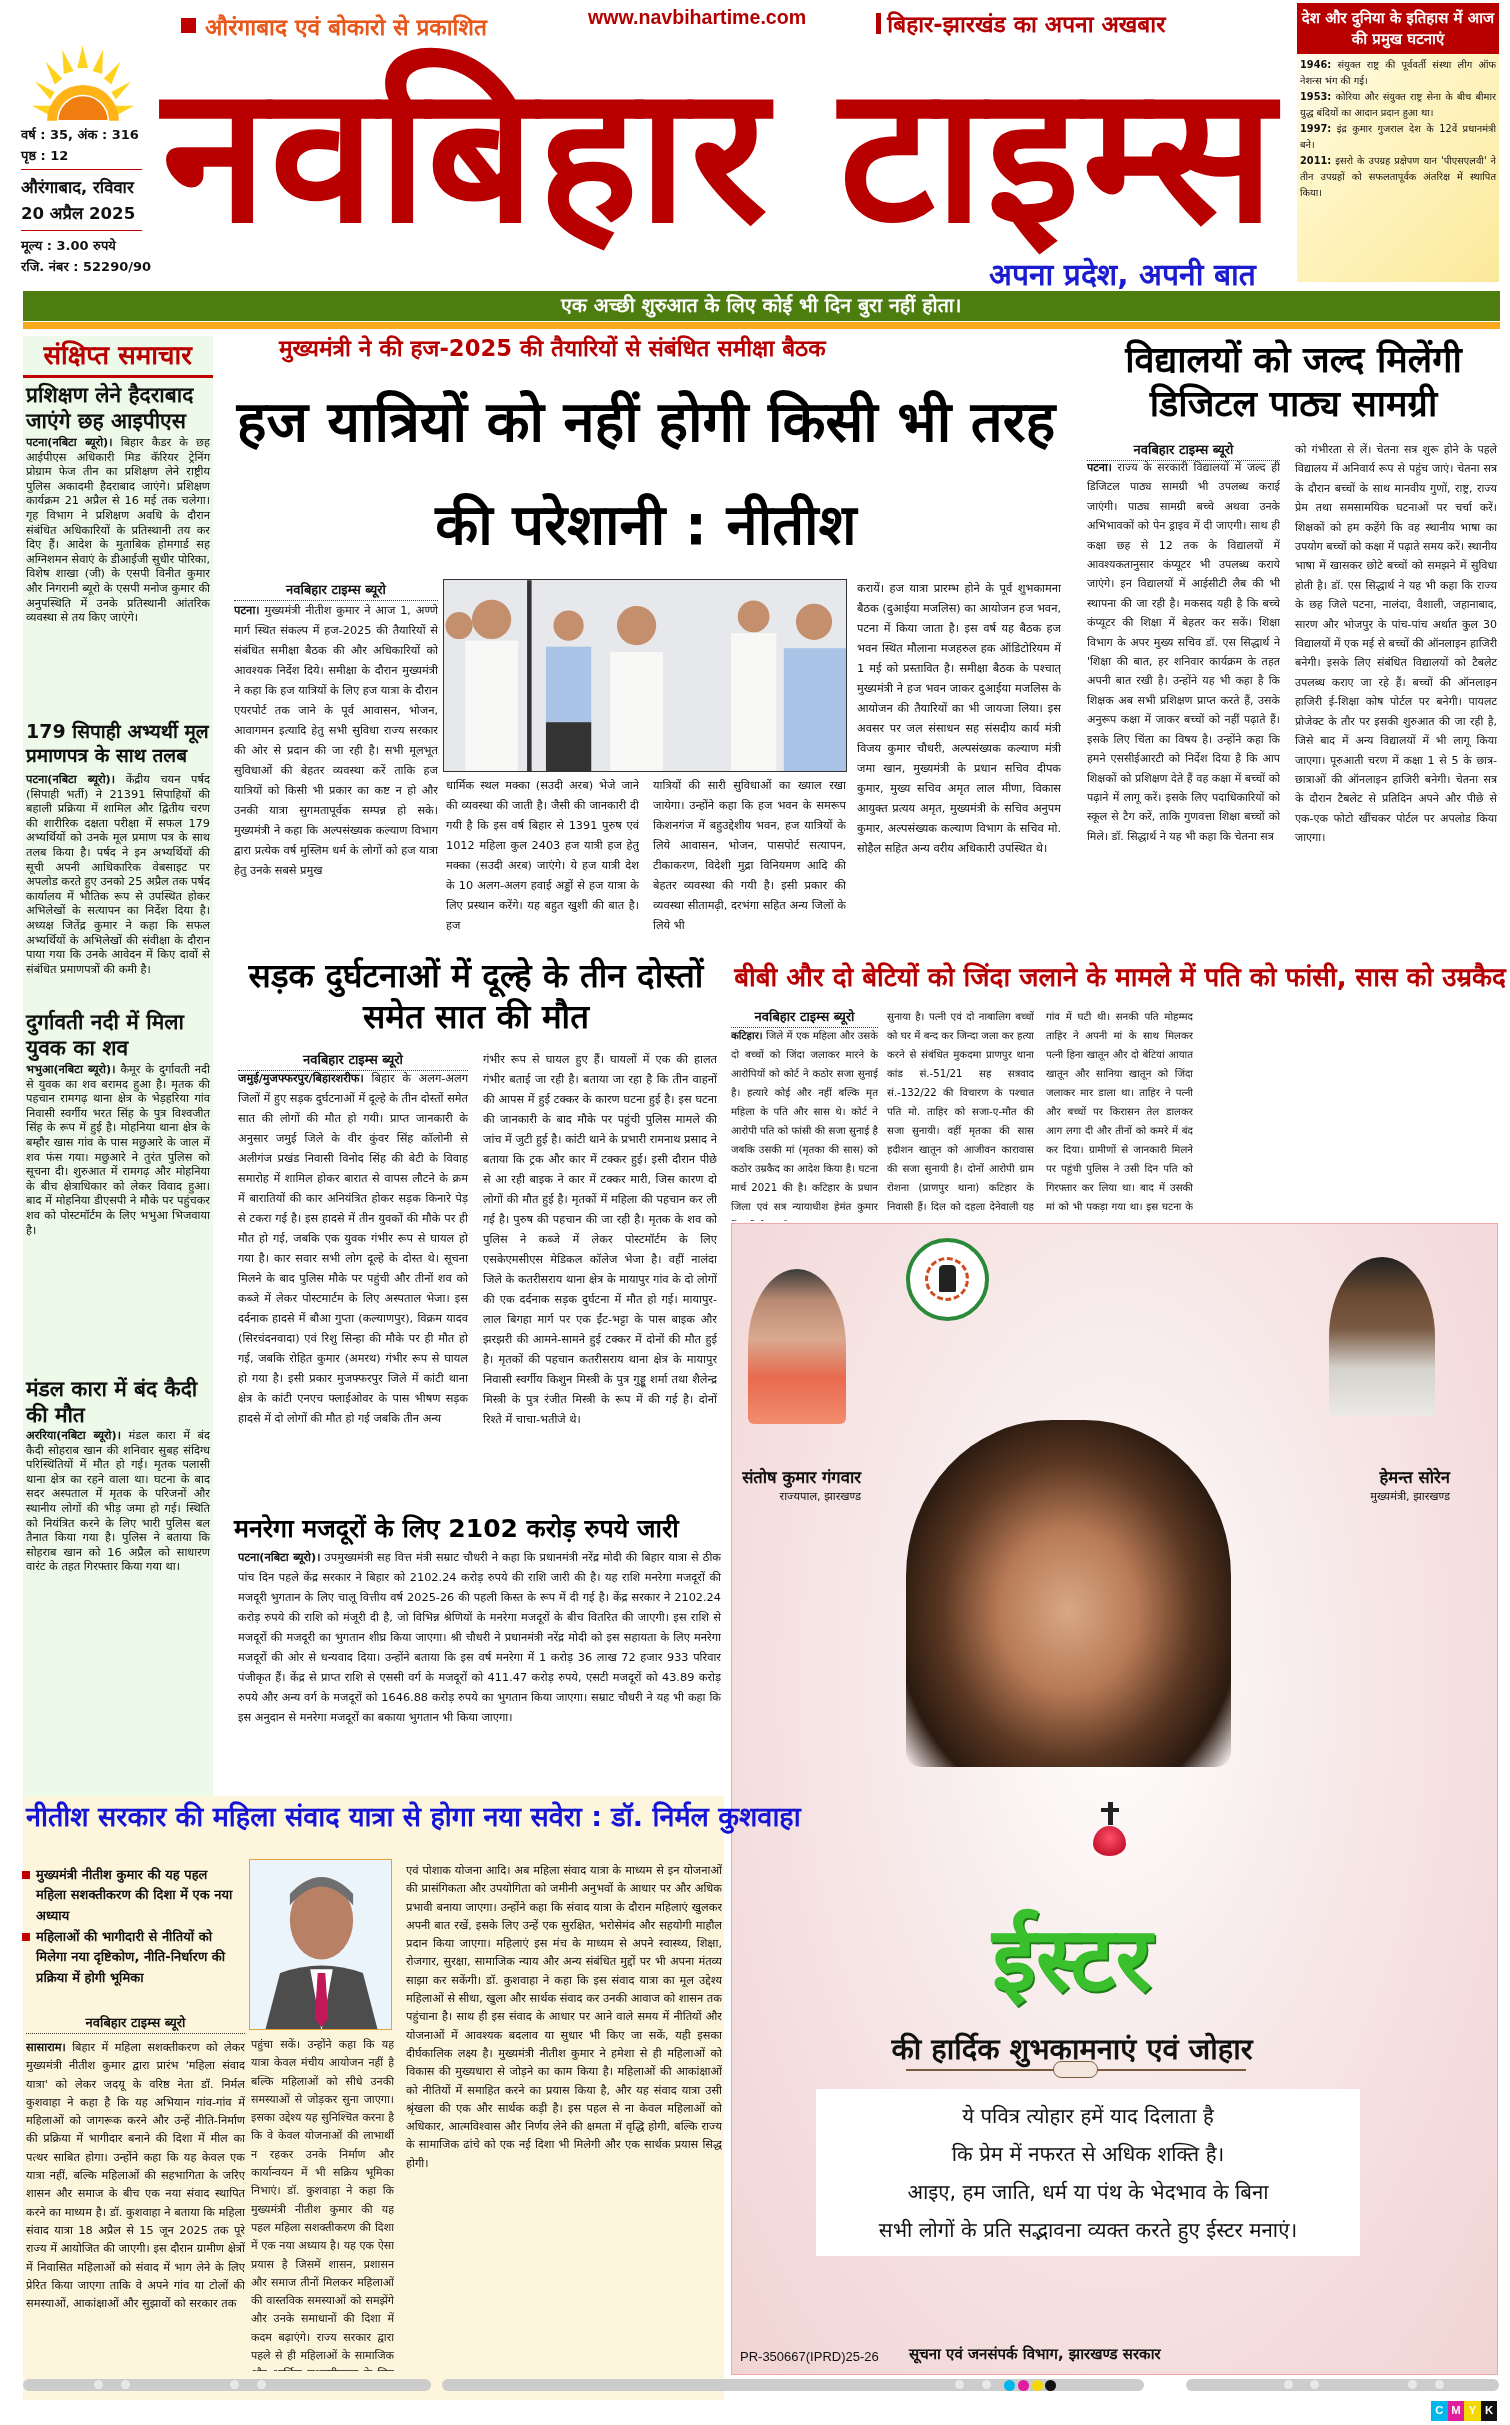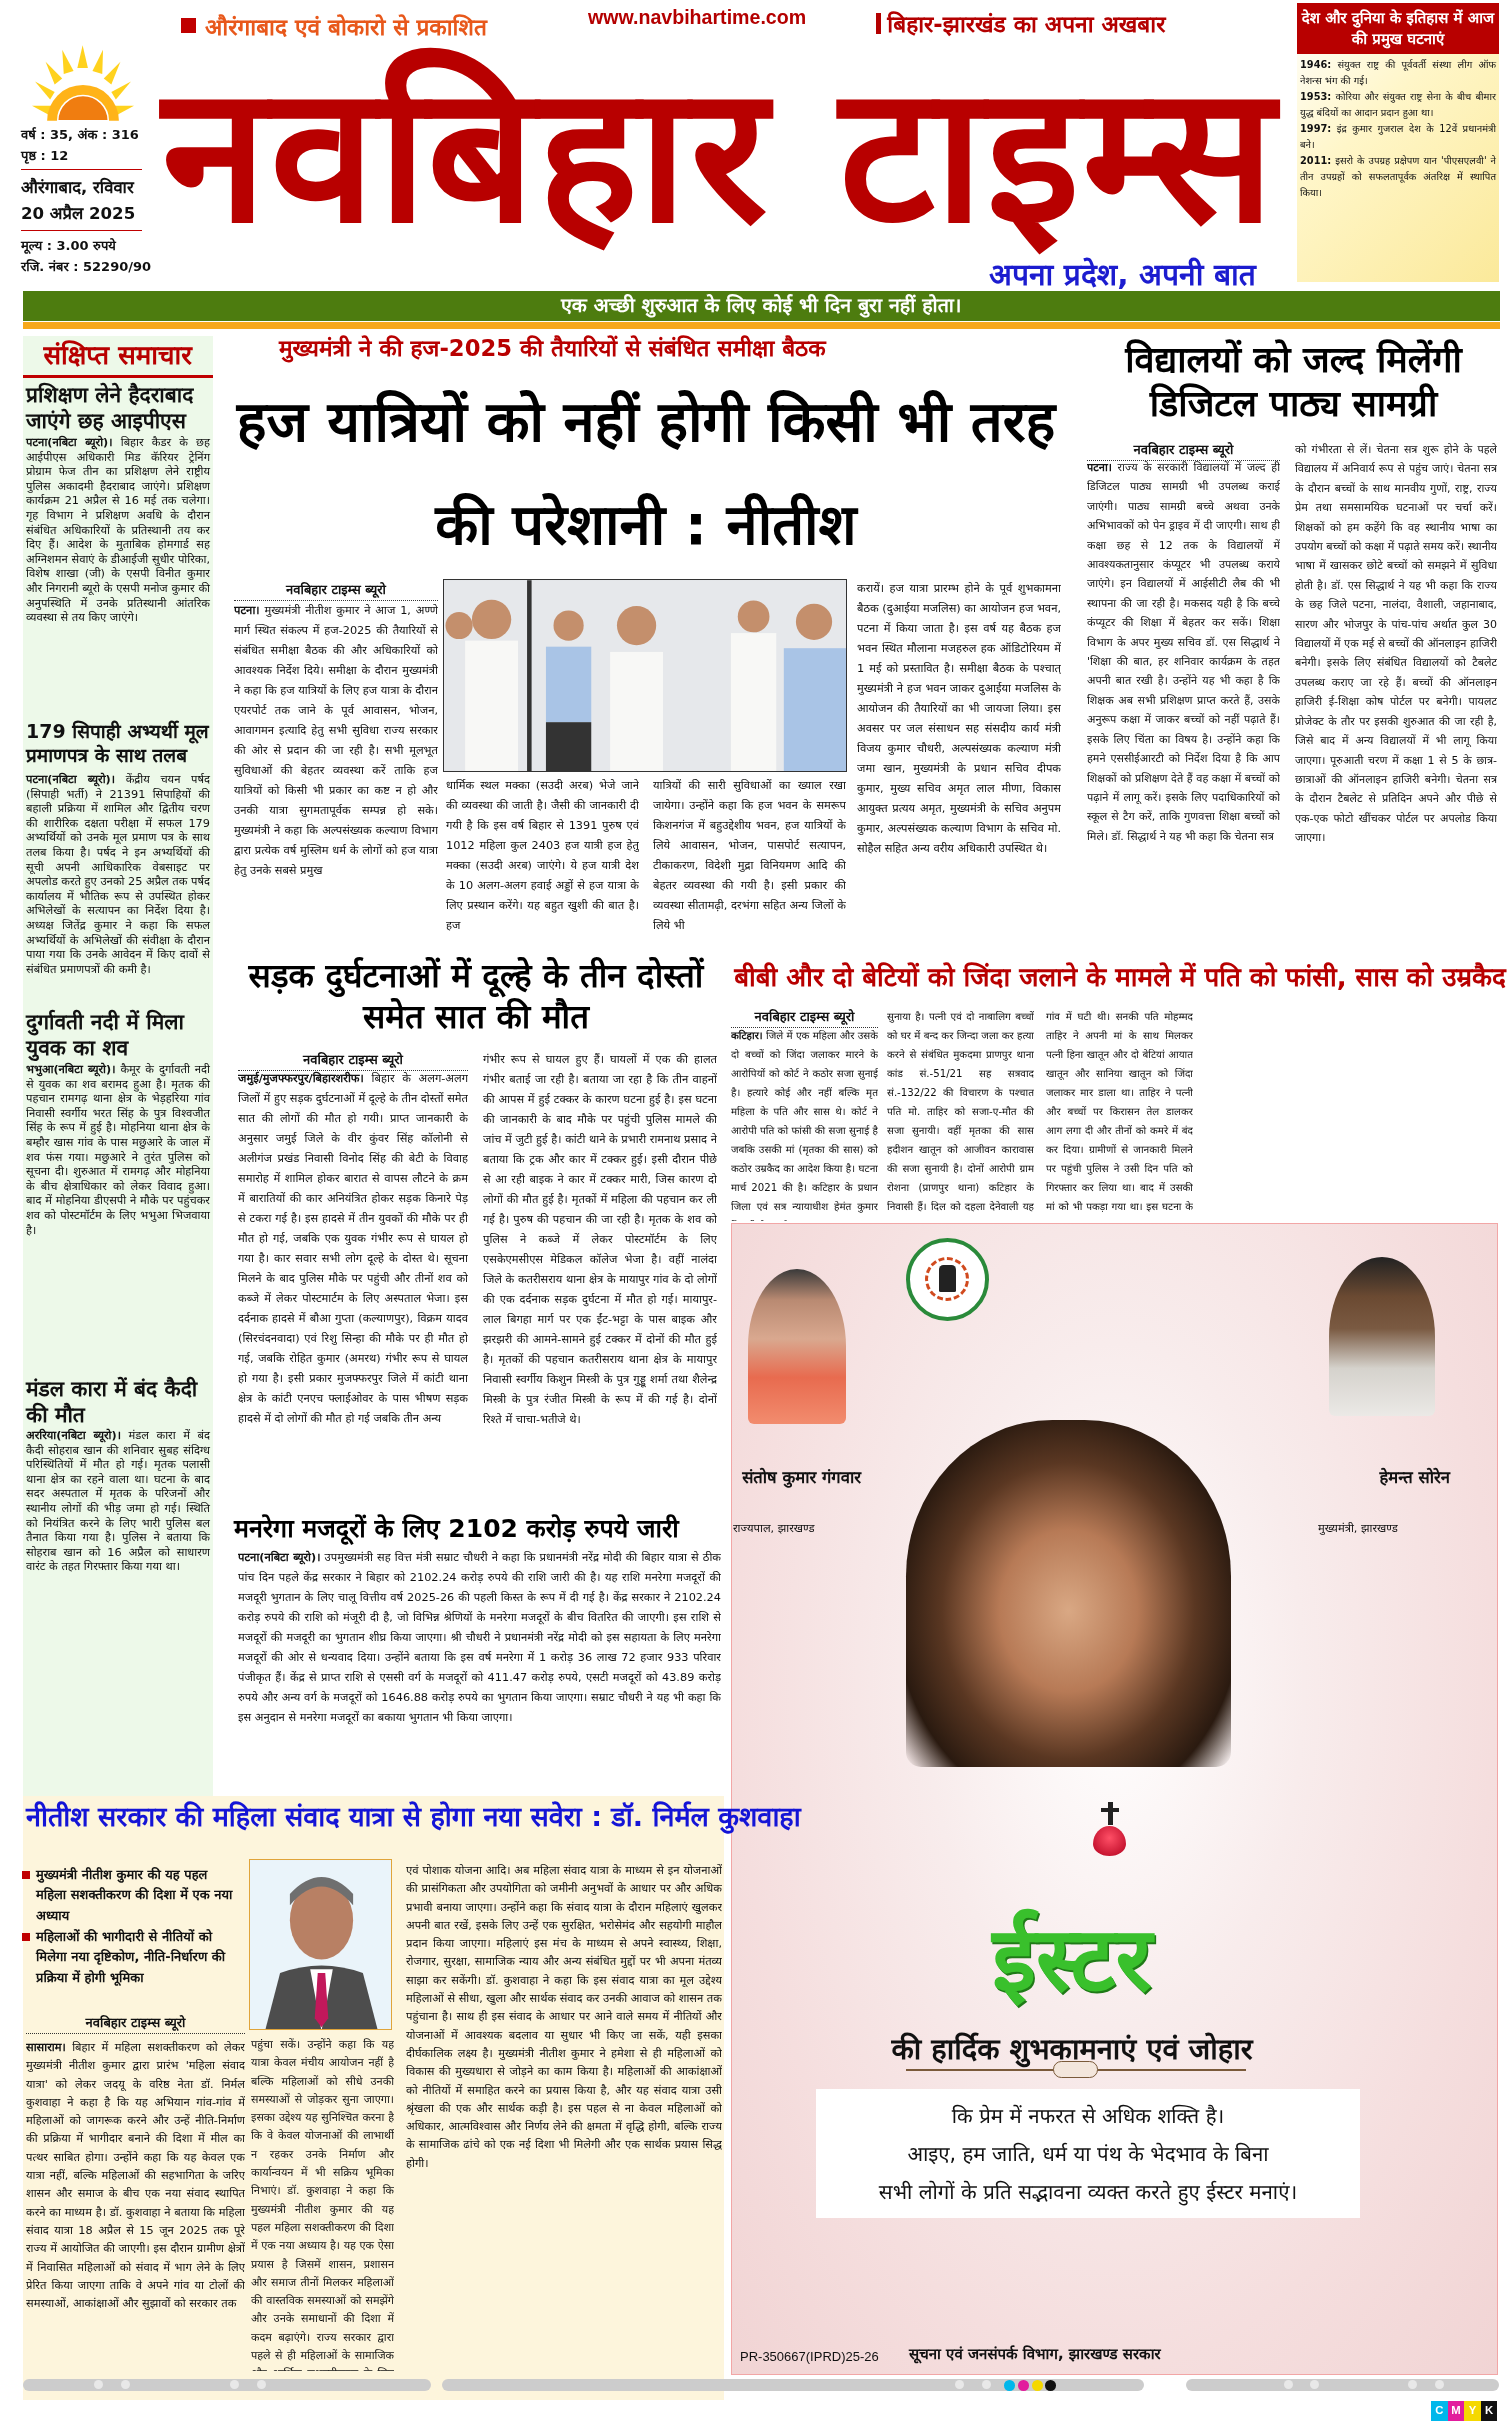--- a/index.html
+++ b/index.html
@@ -59,21 +59,21 @@
   
   #mnrega-headline { left: 234px; top: 1513px; width: 483px; font-size: 25px; line-height: 32px; font-weight: bold; color: #000; white-space: nowrap; }
 
   
   #ad { left: 731px; top: 1223px; width: 767px; height: 1152px; border: 1.5px solid #f2a6a6; background: radial-gradient(ellipse at 50% 40%, #ffffff 0%, #f8ecec 35%, #f5dede 70%, #f1d4d4 100%); overflow: hidden; }
   #ad-seal { left: 906px; top: 1238px; width: 83px; height: 83px; border-radius: 50%; border: 4.5px solid #2a8a3a; background: #fff; }
   #ad-seal-inner { position: absolute; left: 15px; top: 15px; width: 44px; height: 44px; border-radius: 50%; border: 3px dashed #d14a1e; }
   #ad-seal-emblem { position: absolute; left: 29px; top: 22.7px; width: 16.6px; height: 27px; background: #222; border-radius: 4.5px 4.5px 1.5px 1.5px; }
   .portrait { position: absolute; border-radius: 50% 50% 6px 6px; }
   .ad-name { position: absolute; font-size: 16.6px; font-weight: bold; color: #111; text-align: right; white-space: nowrap; }
-  .ad-role { position: absolute; font-size: 11.3px; color: #111; text-align: left; white-space: nowrap; margin-top: 32px; }
+  .ad-role { position: absolute; font-size: 11.3px; color: #111; text-align: right; white-space: nowrap; }
   #jesus { left: 906px; top: 1420px; width: 325px; height: 347px; border-radius: 45% 45% 15px 15px; background: radial-gradient(ellipse at 50% 55%, #d9a884 0%, #b77a56 30%, #5a3722 55%, #2a1a10 75%, rgba(255,255,255,0) 90%); }
   #cross { left: 1108px; top: 1802px; width: 4.5px; height: 22.7px; background: #222; }
   #cross-h { left: 1101px; top: 1808px; width: 18px; height: 3.8px; background: #222; }
   #heart { left: 1093px; top: 1826px; width: 33px; height: 30px; background: radial-gradient(circle at 50% 40%, #ff4f66, #b3001e); border-radius: 50% 50% 50% 50% / 60% 60% 40% 40%; }
   #easter-title { left: 891px; top: 1903px; width: 362px; text-align: center; font-size: 89px; line-height: 113px; color: #39c02c; font-weight: bold; text-shadow: 1.5px 1.5px 0 #1f7a17; }
   #easter-sub { left: 800px; top: 2028px; width: 544px; text-align: center; font-size: 29px; font-weight: bold; color: #111; }
   #easter-divider { left: 906px; top: 2069px; width: 340px; height: 1.5px; background: #7a5a3a; }
   #easter-divider-orn { left: 1053px; top: 2061px; width: 45px; height: 16.6px; border: 1.5px solid #7a5a3a; border-radius: 8.3px; background: #f3e6dc; }
   #easter-msg { left: 816px; top: 2089px; width: 544px; background: #ffffff; padding: 7.6px 6px; text-align: center; }
   #easter-msg div { font-size: 20.4px; line-height: 38px; color: #111; }
@@ -228,20 +228,21 @@
 <div id="jesus" class="abs"></div>
 <div id="cross" class="abs"></div>
 <div id="cross-h" class="abs"></div>
 <div id="heart" class="abs"></div>
 
 <div id="easter-title" class="abs" style="color: rgb(57, 192, 44);">ईस्टर</div>
 <div id="easter-sub" class="abs">की हार्दिक शुभकामनाएं एवं जोहार</div>
 <div id="easter-divider" class="abs"></div>
 <div id="easter-divider-orn" class="abs"></div>
 <div id="easter-msg" class="abs">
+  <div>ये पवित्र त्योहार हमें याद दिलाता है</div>
   <div>कि प्रेम में नफरत से अधिक शक्ति है।</div>
   <div>आइए, हम जाति, धर्म या पंथ के भेदभाव के बिना</div>
   <div>सभी लोगों के प्रति सद्भावना व्यक्त करते हुए ईस्टर मनाएं।</div>
 </div>
 <div id="ad-pr" class="abs">PR-350667(IPRD)25-26</div>
 <div id="ad-dept" class="abs">सूचना एवं जनसंपर्क विभाग, झारखण्ड सरकार</div>
 
 <div id="women-box" class="abs"></div>
 <div id="women-headline" class="abs">नीतीश सरकार की महिला संवाद यात्रा से होगा नया सवेरा : डॉ. निर्मल कुशवाहा</div>
 <div class="bullet-item" style="top:1865px;"><span class="sq"></span><span>मुख्यमंत्री नीतीश कुमार की यह पहल महिला सशक्तीकरण की दिशा में एक नया अध्याय</span></div>

